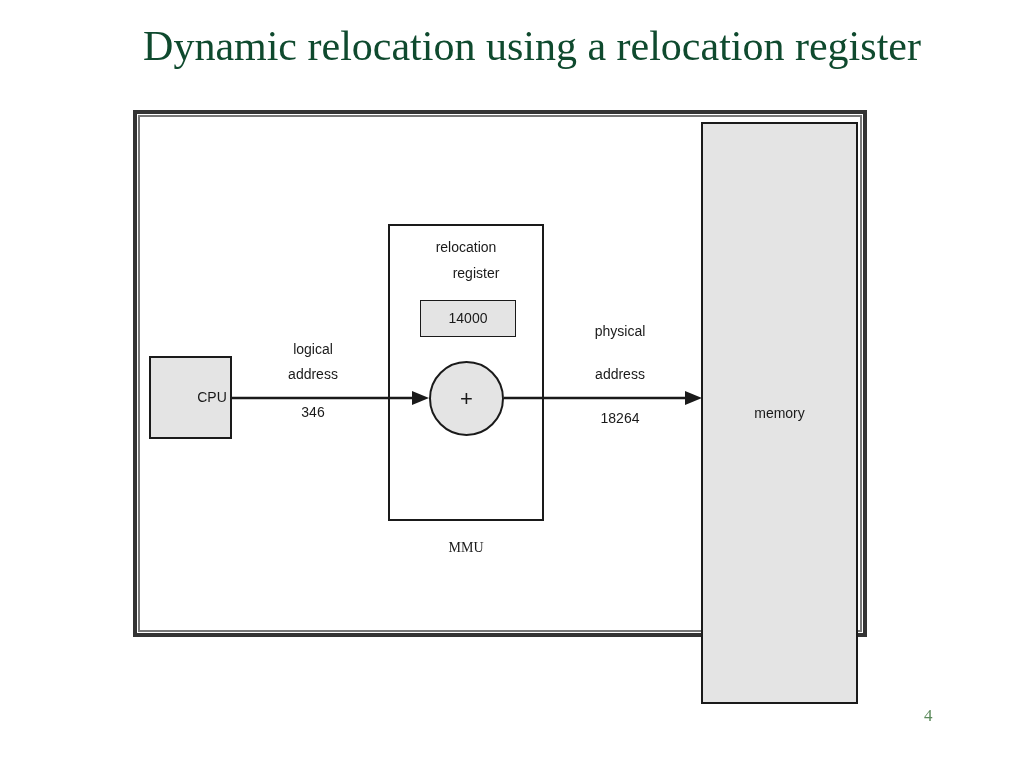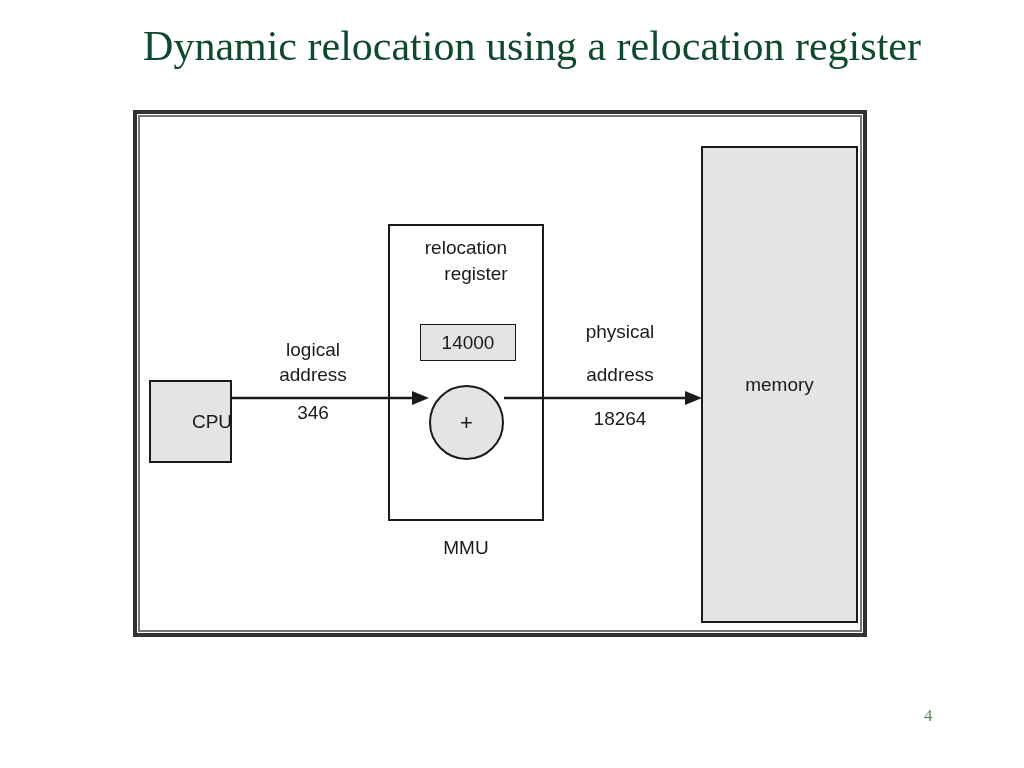--- a/index.html
+++ b/index.html
@@ -5,24 +5,24 @@
   html, body { margin:0; padding:0; }
   body { width:1024px; height:768px; background:#ffffff; position:relative; overflow:hidden; font-family:"Liberation Sans", sans-serif; }
   .title { position:absolute; left:0; width:1064px; top:22px; text-align:center; font-family:"Liberation Serif", serif; font-size:42px; color:#0f4a2e; white-space:nowrap; }
   .page-num { position:absolute; left:924px; top:706px; font-family:"Liberation Serif", serif; font-size:17px; color:#5b8a5b; }
   .frame-outer { position:absolute; left:133px; top:110px; width:734px; height:527px; box-sizing:border-box; border:4px solid #333333; background:#ffffff; }
   .frame-inner { position:absolute; left:138px; top:115px; width:724px; height:517px; box-sizing:border-box; border:2px solid #777777; }
   .box { position:absolute; box-sizing:border-box; border:2px solid #1a1a1a; }
   .cpu { left:149px; top:356px; width:83px; height:83px; background:#e4e4e4;padding-left:43px; }
   .mmu { left:388px; top:224px; width:156px; height:297px; background:#ffffff; }
   .reg { left:420px; top:300px; width:96px; height:37px; background:#e4e4e4; border-width:1.5px; }
-  .mem { left:701px; top:122px; width:157px; height:477px; background:#e4e4e4; }
+  .mem { left:701px; top:122px; width:157px; height:582px; background:#e4e4e4; }
   .adder { position:absolute; left:429px; top:361px; width:75px; height:75px; box-sizing:border-box; border:2px solid #1a1a1a; border-radius:50%; background:#e4e4e4; }
-  .lbl { position:absolute; color:#1a1a1a; font-size:19px; text-align:center; line-height:25px; white-space:nowrap; }
-  .center { display:flex; align-items:center; justify-content:center;margin-top:24px; }
+  .lbl { position:absolute; color:#1a1a1a; font-size:14px; text-align:center; line-height:25px; white-space:nowrap; }
+  .center { display:flex; align-items:center; justify-content:center; }
   svg.arrows { position:absolute; left:0; top:0; }
 </style>
 </head>
 <body>
 
 <div class="title">Dynamic relocation using a relocation register</div>
 
 <div class="frame-outer"></div>
 <div class="frame-inner"></div>
 
@@ -32,21 +32,21 @@
 
 <div class="box mmu"></div>
 <div class="lbl" style="left:388px; width:156px; top:235px;">relocation</div>
 <div class="lbl" style="left:388px; width:176px; top:261px;">register</div>
 <div class="box reg center">
   <span class="lbl" style="position:static">14000</span>
 </div>
 <div class="adder center">
   <span class="lbl" style="position:static; font-size:22px;">+</span>
 </div>
-<div class="lbl" style="left:388px; width:156px; top:535px;">MMU</div>
+<div class="lbl" style="left:388px; width:156px; top:535px;font-family:Liberation Serif, serif;">MMU</div>
 
 <div class="box mem center">
   <span class="lbl" style="position:static">memory</span>
 </div>
 
 <div class="lbl" style="left:253px; width:120px; top:337px;">logical</div>
 <div class="lbl" style="left:253px; width:120px; top:362px;">address</div>
 <div class="lbl" style="left:253px; width:120px; top:400px;">346</div>
 
 <div class="lbl" style="left:560px; width:120px; top:319px;">physical</div>

